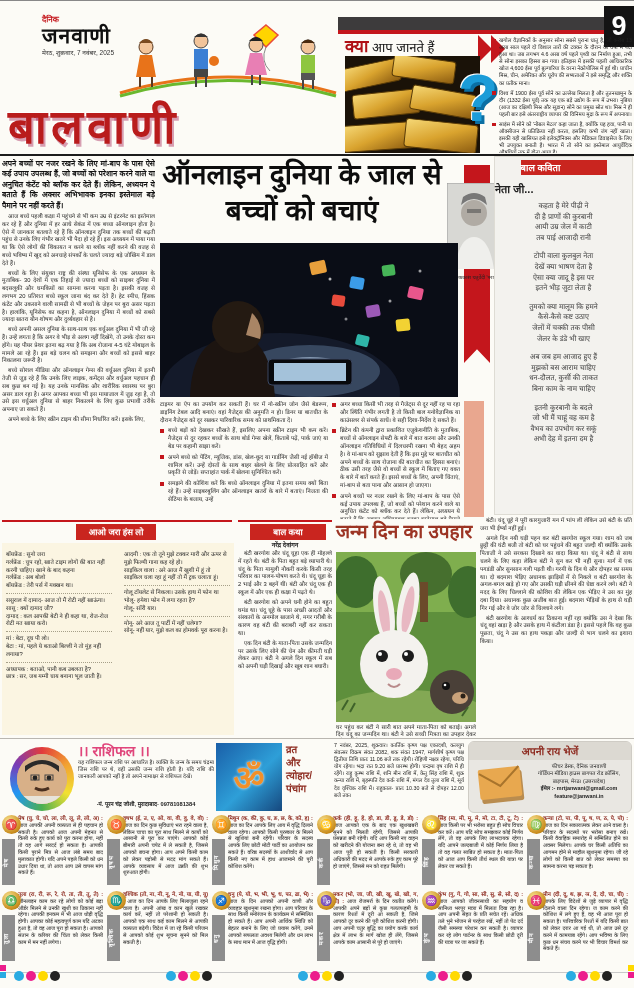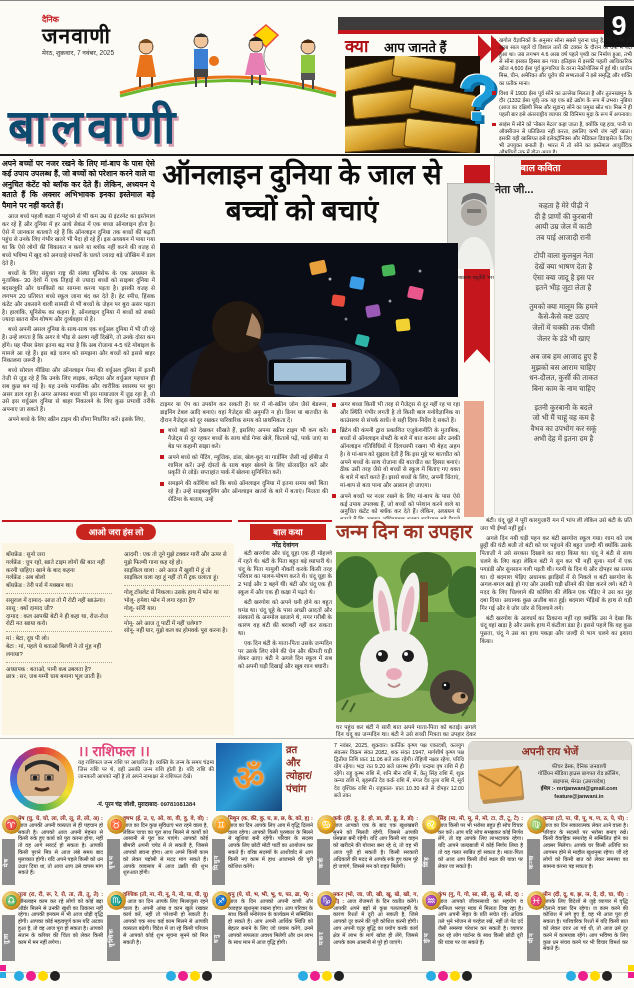--- a/index.html
+++ b/index.html
@@ -6,27 +6,27 @@
   body { background:#888; font-family:"Liberation Sans", sans-serif; }
   #page { position:relative; width:634px; height:988px; margin:1px auto; background:#fcfbf6; overflow:hidden; color:#1c1c1c; }
   .abs { position:absolute; }
 
   
   .masthead { left:42px; top:12px; width:86px; }
   .mh-daily { color:#c4161c; font-size:8px; font-weight:bold; }
   .mh-title { color:#101010; font-size:21px; font-weight:900; letter-spacing:1px; line-height:23px; }
   .mh-date { color:#333; font-size:6.5px; margin-top:1px; }
   .kids-svg { left:116px; top:20px; width:224px; height:78px; }
-  .balwani { left:8px; top:92px; width:432px; height:62px; font-size:47px; font-weight:900; letter-spacing:4px; color:#0c4a6e; text-shadow:2px 3px 0 rgba(160,20,75,.4), -1px -1px 0 #ffffff; white-space:nowrap; }
+  .balwani { left:8px; top:92px; width:432px; height:62px; font-size:47px; font-weight:900; letter-spacing:4px; color:#b91c1c; text-shadow:2px 3px 0 rgba(160,20,75,.4), -1px -1px 0 #ffffff; white-space:nowrap; }
   .topbar { left:338px; top:16px; width:266px; height:13px; background:#3d3b3c; }
   .topbar-red { left:338px; top:29px; width:266px; height:4px; background:#c4161c; }
   .pageno { left:604px; top:5px; width:30px; height:41px; background:#141414; color:#fff; font-size:27px; font-weight:bold; text-align:center; line-height:41px; }
   .know-head { left:345px; top:33px; width:130px; white-space:nowrap; }
   .know-head .b1 { font-family:"Liberation Serif", serif; color:#b01016; font-weight:900; font-size:17px; }
-  .know-head .b2 { color:#111; font-weight:bold; font-size:13px;padding-left:12px; }
+  .know-head .b2 { color:#111; font-weight:normal; font-size:13px; }
   .chev { left:478px; top:34px; width:32px; height:28px; }
   .gold-img { left:345px; top:55px; width:135px; height:97px; overflow:hidden; }
   .qmark { left:458px; top:62px; font-size:66px; font-weight:900; color:#1b9cd8; text-shadow:3px 3px 0 #0b6fa3, -1px -1px 0 #fff; line-height:70px; }
   .facts { left:492px; top:36px; width:140px; height:116px; overflow:hidden; }
   .fact { position:relative; padding-left:7px; margin-bottom:3px; font-size:5.3px; line-height:7.1px; text-align:justify; color:#222; }
   .fact::before { content:""; position:absolute; left:0; top:1.5px; width:3.5px; height:3.5px; background:#c4161c; }
   .banner-rule { left:0; top:153px; width:634px; height:2px; background:#1c1c1c; }
 
   
   .lead { left:2px; top:158px; width:153px; height:52px; font-size:7.6px; line-height:10.4px; font-weight:bold; text-align:justify; color:#111; overflow:hidden; }
@@ -45,21 +45,21 @@
   .col2 { left:160px; top:400px; width:168px; height:118px; }
   .col3 { left:332px; top:400px; width:128px; height:118px; }
   .tip { position:relative; padding-left:8px; margin-bottom:3px; }
   .tip::before { content:""; position:absolute; left:0; top:1.5px; width:4px; height:4px; background:#c4161c; }
   .tip.nb { padding-left:0; } .tip.nb::before { display:none; }
   .salmon-bar { left:464px; top:400px; width:20px; height:116px; background:#e9a78f; }
 
   
   .redrule { height:2px; background:#c4161c; }
   .secbox { background:#c9251f; color:#fff; font-weight:bold; text-align:center; }
-  .box-hanslo { left:76px; top:523px; width:80px; height:16px; font-size:8.5px; line-height:16px;border-radius:8px; }
+  .box-hanslo { left:76px; top:523px; width:80px; height:16px; font-size:8.5px; line-height:16px; }
   .box-katha { left:250px; top:523px; width:76px; height:16px; font-size:8.5px; line-height:16px; }
 
   
   .jokes { left:2px; top:542px; width:232px; height:192px; background:#fbf5e2; }
   .jokes-col { position:absolute; top:5px; height:182px; overflow:hidden; }
   .joke { white-space:pre-line; font-size:5.8px; line-height:7.8px; color:#222; border-bottom:1px dotted #a6a089; padding:3px 0; }
   .joke:last-child { border-bottom:none; }
 
   
   .story-author { left:238px; top:539px; width:94px; font-size:6.3px; font-weight:bold; text-align:center; color:#222; }

